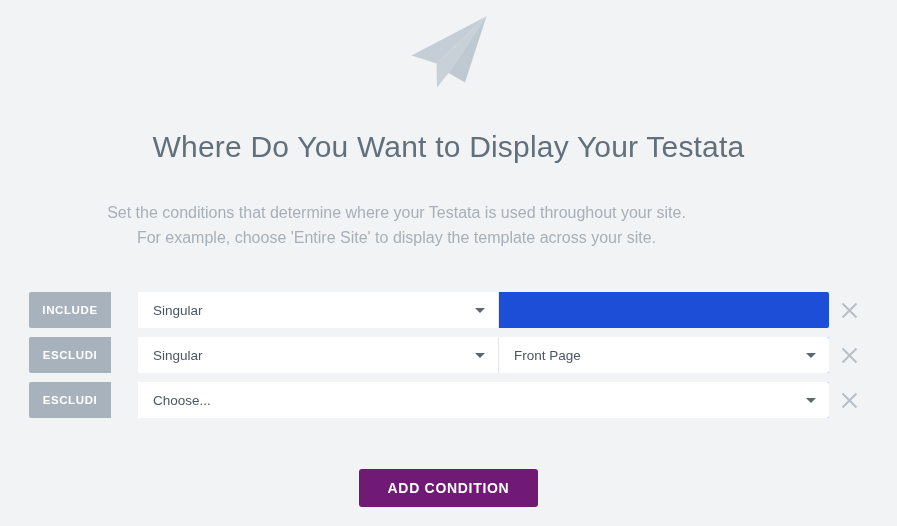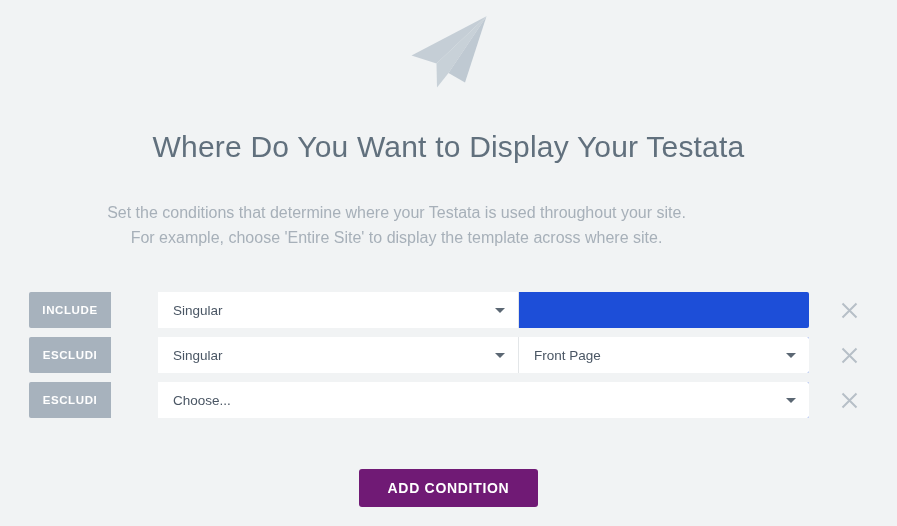--- a/index.html
+++ b/index.html
@@ -67,21 +67,20 @@
     position: absolute;
     left: 29px;
     top: 292px;
     width: 840px;
   }
   .condition-row {
     display: flex;
     align-items: stretch;
     height: 36px;
     margin-bottom: 9px;
-    gap: 20px;
   }
   .cond-type {
     width: 82px;
     flex: 0 0 82px;
     background: #a7b2bd;
     border-radius: 2px 0 0 2px;
     color: #ffffff;
     font-size: 11.5px;
     font-weight: bold;
     letter-spacing: 0.6px;
@@ -178,21 +177,21 @@
       <path d="M77.5 2.2 L2.5 41.5 L27.5 49.5 Z" fill="#c5ced6"></path>
       <path d="M77.5 2.2 L27.5 49.5 L28.0 73.5 L39.5 59.0 Z" fill="#c8d1d8"></path>
       <path d="M77.5 2.2 L39.5 59.0 L56.0 68.5 Z" fill="#bfc9d2"></path>
     </svg>
   </div>
 
   <h1 class="page-title">Where Do You Want to Display Your Testata</h1>
 
   <div class="page-subtitle">
     <span class="line">Set the conditions that determine where your Testata is used throughout your site.</span>
-    <span class="line">For example, choose 'Entire Site' to display the template across where site.</span>
+    <span class="line">For example, choose 'Entire Site' to display the template across your site.</span>
   </div>
 
   <div class="conditions">
 
     <div class="condition-row">
       <div class="cond-type">
         <span>INCLUDE</span>
       </div>
       <div class="cond-selects">
         <div class="cond-select param">

